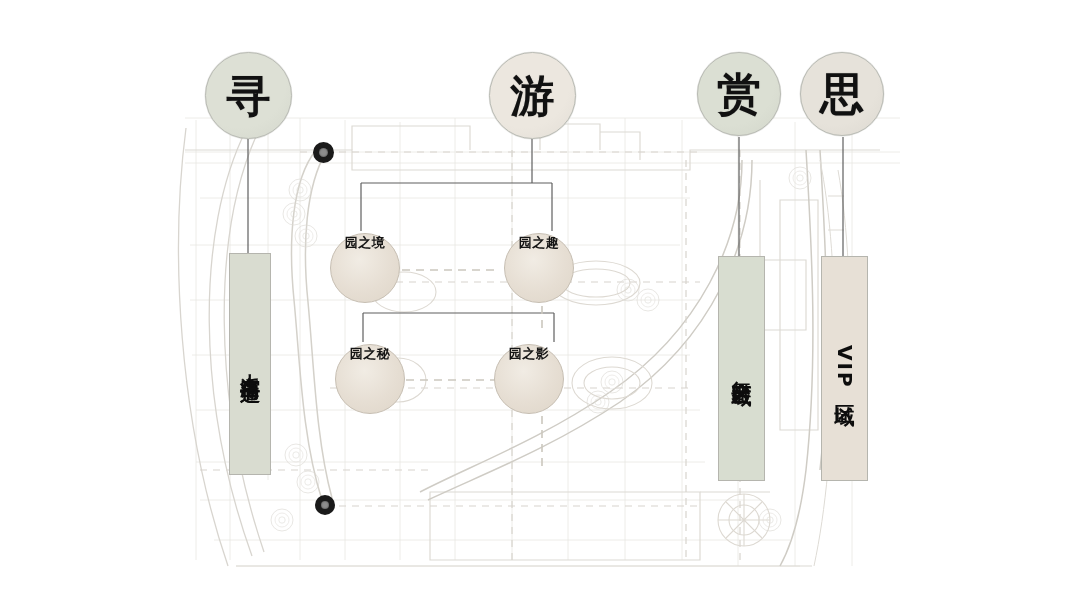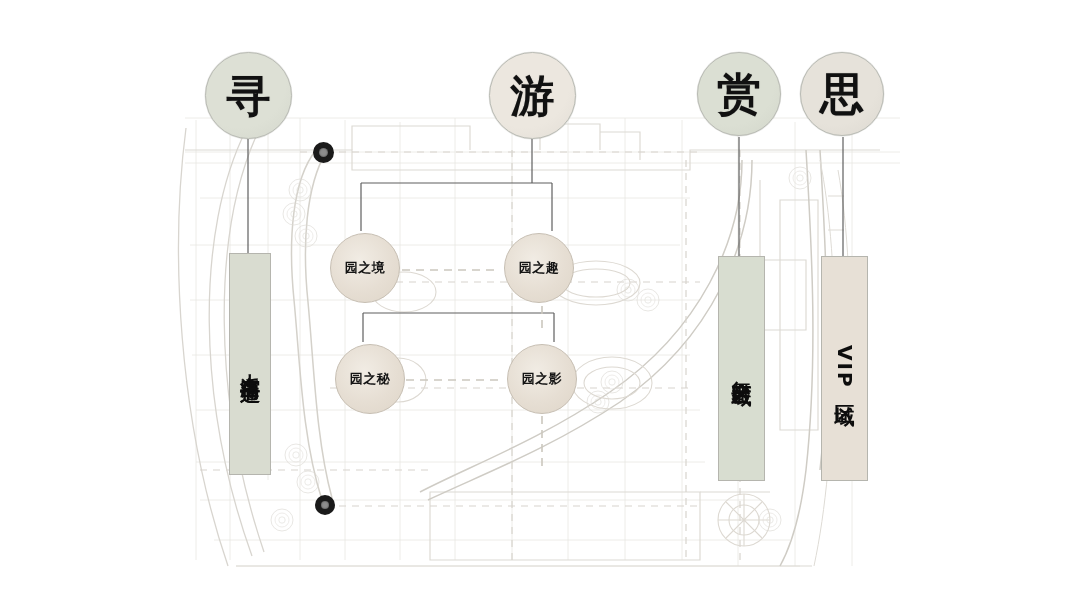--- a/index.html
+++ b/index.html
@@ -59,21 +59,20 @@
     line-height: 1;
     letter-spacing: 0;
     text-shadow: 0 0 1px rgba(0,0,0,0.35);
   }
 
   
   .node-circle {
     position: absolute;
     border-radius: 50%;
     display: flex;
-    align-items: center;
     justify-content: center;
     box-sizing: border-box;
     background:
       radial-gradient(circle at 42% 38%, #f1ece4 0%, #e6ded3 55%, #ded5c8 100%);
     border: 1px solid #c6beb2;
   }
   .node-circle .nlabel {
     font-size: 13px;
     font-weight: 700;
     color: #151515;
@@ -280,21 +279,21 @@
 
   <div class="node-circle" style="left: 330px; top: 233px; width: 70px; height: 70px;">
     <span class="nlabel">园之境</span>
   </div>
   <div class="node-circle" style="left: 335px; top: 344px; width: 70px; height: 70px;">
     <span class="nlabel">园之秘</span>
   </div>
   <div class="node-circle" style="left: 504px; top: 233px; width: 70px; height: 70px;">
     <span class="nlabel">园之趣</span>
   </div>
-  <div class="node-circle" style="left: 507px; top: 344px; width: 70px; height: 70px;">
+  <div class="node-circle" style="left: 494px; top: 344px; width: 70px; height: 70px;">
     <span class="nlabel">园之影</span>
   </div>
 
   <div class="theme-circle" style="left: 205px; top: 52px; width: 87px; height: 87px; background: radial-gradient(circle at 40% 34%, rgb(221, 224, 213) 0%, rgb(221, 224, 213) 60%, rgba(0, 0, 0, 0.043) 100%), rgb(221, 224, 213);">
     <span class="glyph">寻</span>
   </div>
   <div class="theme-circle" style="left: 489px; top: 52px; width: 87px; height: 87px; background: radial-gradient(circle at 40% 34%, rgb(236, 231, 223) 0%, rgb(236, 231, 223) 60%, rgba(0, 0, 0, 0.043) 100%), rgb(236, 231, 223);">
     <span class="glyph">游</span>
   </div>
   <div class="theme-circle" style="left: 697px; top: 52px; width: 84px; height: 84px; background: radial-gradient(circle at 40% 34%, rgb(219, 223, 211) 0%, rgb(219, 223, 211) 60%, rgba(0, 0, 0, 0.043) 100%), rgb(219, 223, 211);">

